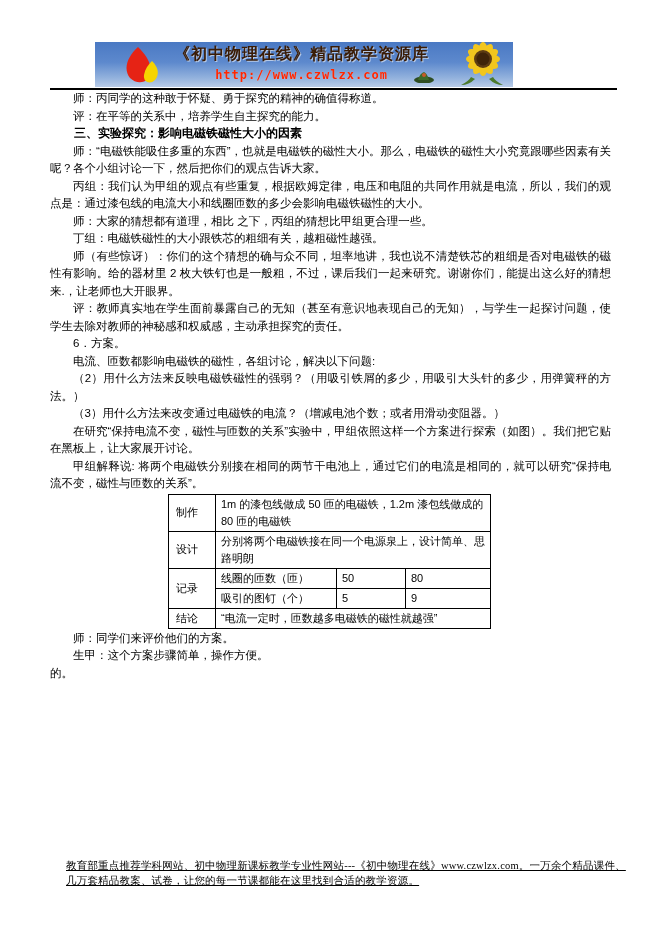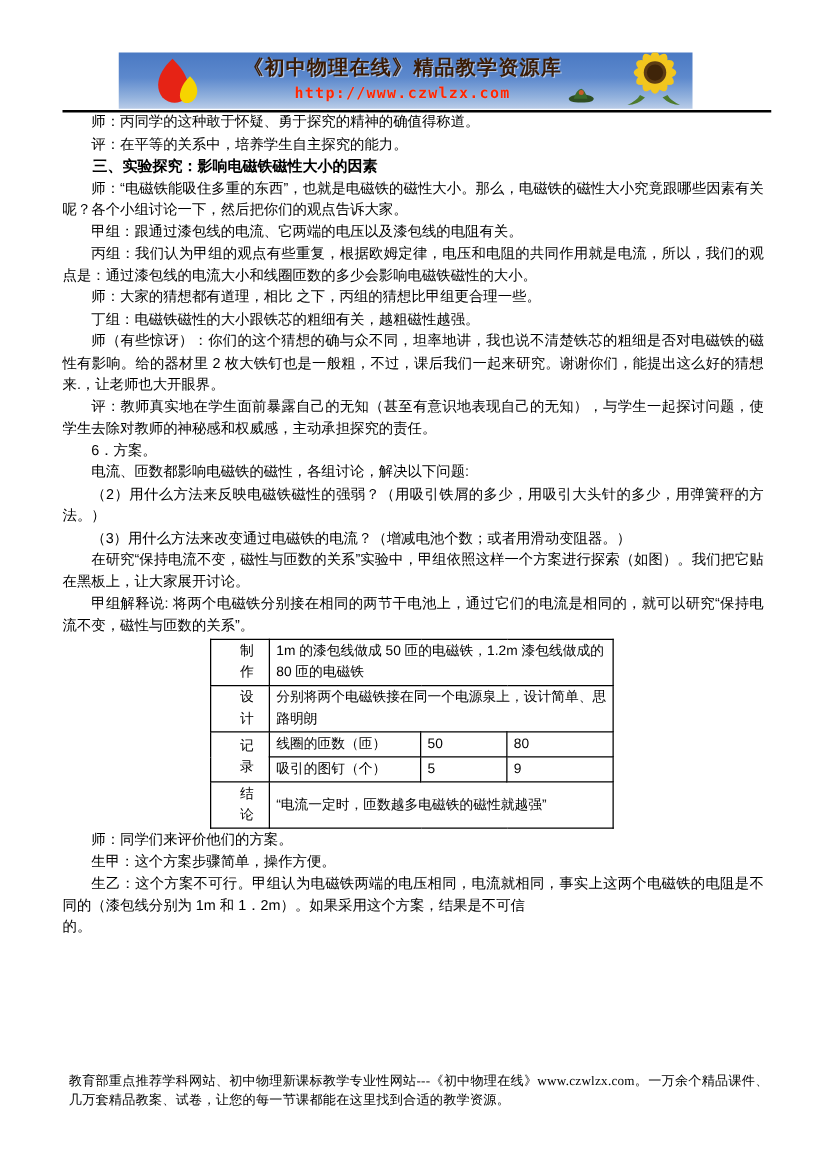--- a/index.html
+++ b/index.html
@@ -8,21 +8,21 @@
     width: 661px; height: 936px;
     background: #ffffff;
     font-family: "Liberation Sans", sans-serif;
     color: #000000;
     position: relative;
     overflow: hidden;
   }
   
   .banner {
     position: absolute; left: 95px; top: 42px;
-    width: 459px; height: 45px;
+    width: 418px; height: 45px;
     background: linear-gradient(to bottom, #4a79c3 0%, #5d89cd 45%, #93b2dd 80%, #b9cce8 100%);
     overflow: hidden;
   }
   .banner-logo { position: absolute; left: 24px; top: 3px; }
   .banner-center {
     position: absolute; left: 70px; right: 75px; top: 2px;
     text-align: center;
   }
   .banner-title {
     font-family: "Liberation Serif", serif;
@@ -63,28 +63,29 @@
     table-layout: fixed;
     width: 322px;
     font-size: 11px; line-height: 17px;
   }
   table.plan td {
     border: 1px solid #000000;
     padding: 1px 5px;
     vertical-align: middle;
     text-align: left;
   }
-  table.plan td.lbl { padding-left: 23px; }
+  table.plan td.lbl { padding-left: 7px; }
   
   .footer {
-    position: absolute; left: 55px; top: 858px; width: 560px;
+    position: absolute; left: 66px; top: 858px; width: 560px;
     font-family: "Liberation Serif", serif;
     font-size: 10.5px; line-height: 15px;
     letter-spacing: 0.2px;
     color: #000000;
+    text-decoration: underline;
   }
 </style>
 </head>
 <body>
 
 <div class="banner">
   <span class="banner-logo">
     <svg width="42" height="40" viewBox="0 0 42 40">
       <path d="M19 2 C8 12 4 24 11 33 C19 41 33 37 32 25 C31 15 25 8 19 2 Z" fill="#e62315"></path>
       <path d="M33 16 C39 22 41 29 36 35 C31 40 24 37 25 30 C26 24 29 20 33 16 Z" fill="#f6d400"></path>
@@ -121,21 +122,20 @@
   </span>
 </div>
 
 <div class="rule"></div>
 
 <div class="content">
   <p>师：丙同学的这种敢于怀疑、勇于探究的精神的确值得称道。</p>
   <p>评：在平等的关系中，培养学生自主探究的能力。</p>
   <p class="heading">三、实验探究：影响电磁铁磁性大小的因素</p>
   <p>师：“电磁铁能吸住多重的东西”，也就是电磁铁的磁性大小。那么，电磁铁的磁性大小究竟跟哪些因素有关呢？各个小组讨论一下，然后把你们的观点告诉大家。</p>
-  <p>甲组：跟通过漆包线的电流、它两端的电压以及漆包线的电阻有关。</p>
   <p>丙组：我们认为甲组的观点有些重复，根据欧姆定律，电压和电阻的共同作用就是电流，所以，我们的观点是：通过漆包线的电流大小和线圈匝数的多少会影响电磁铁磁性的大小。</p>
   <p>师：大家的猜想都有道理，相比 之下，丙组的猜想比甲组更合理一些。</p>
   <p>丁组：电磁铁磁性的大小跟铁芯的粗细有关，越粗磁性越强。</p>
   <p>师（有些惊讶）：你们的这个猜想的确与众不同，坦率地讲，我也说不清楚铁芯的粗细是否对电磁铁的磁性有影响。给的器材里 2 枚大铁钉也是一般粗，不过，课后我们一起来研究。谢谢你们，能提出这么好的猜想来.，让老师也大开眼界。</p>
   <p>评：教师真实地在学生面前暴露自己的无知（甚至有意识地表现自己的无知），与学生一起探讨问题，使学生去除对教师的神秘感和权威感，主动承担探究的责任。</p>
   <p>6．方案。</p>
   <p>电流、匝数都影响电磁铁的磁性，各组讨论，解决以下问题:</p>
   <p>（2）用什么方法来反映电磁铁磁性的强弱？（用吸引铁屑的多少，用吸引大头针的多少，用弹簧秤的方法。）</p>
   <p>（3）用什么方法来改变通过电磁铁的电流？（增减电池个数；或者用滑动变阻器。）</p>
   <p>在研究“保持电流不变，磁性与匝数的关系”实验中，甲组依照这样一个方案进行探索（如图）。我们把它贴在黑板上，让大家展开讨论。</p>
@@ -170,20 +170,19 @@
       </tr>
       <tr>
         <td class="lbl">结论</td>
         <td colspan="3">“电流一定时，匝数越多电磁铁的磁性就越强”</td>
       </tr>
     </tbody>
   </table>
 
   <p>师：同学们来评价他们的方案。</p>
   <p>生甲：这个方案步骤简单，操作方便。</p>
-  <p>生乙：这个方案不可行。甲组认为电磁铁两端的电压相同，电流就相同，事实上这两个电磁铁的电阻是不同的（漆包线分别为 1m 和 1．2m）。如果采用这个方案，结果是不可信</p>
   <p class="no-indent">的。</p>
 </div>
 
 <div class="footer">
   <div>教育部重点推荐学科网站、初中物理新课标教学专业性网站---《初中物理在线》www.czwlzx.com。一万余个精品课件、</div>
   <div>几万套精品教案、试卷，让您的每一节课都能在这里找到合适的教学资源。</div>
 </div>
 
 </body></html>

